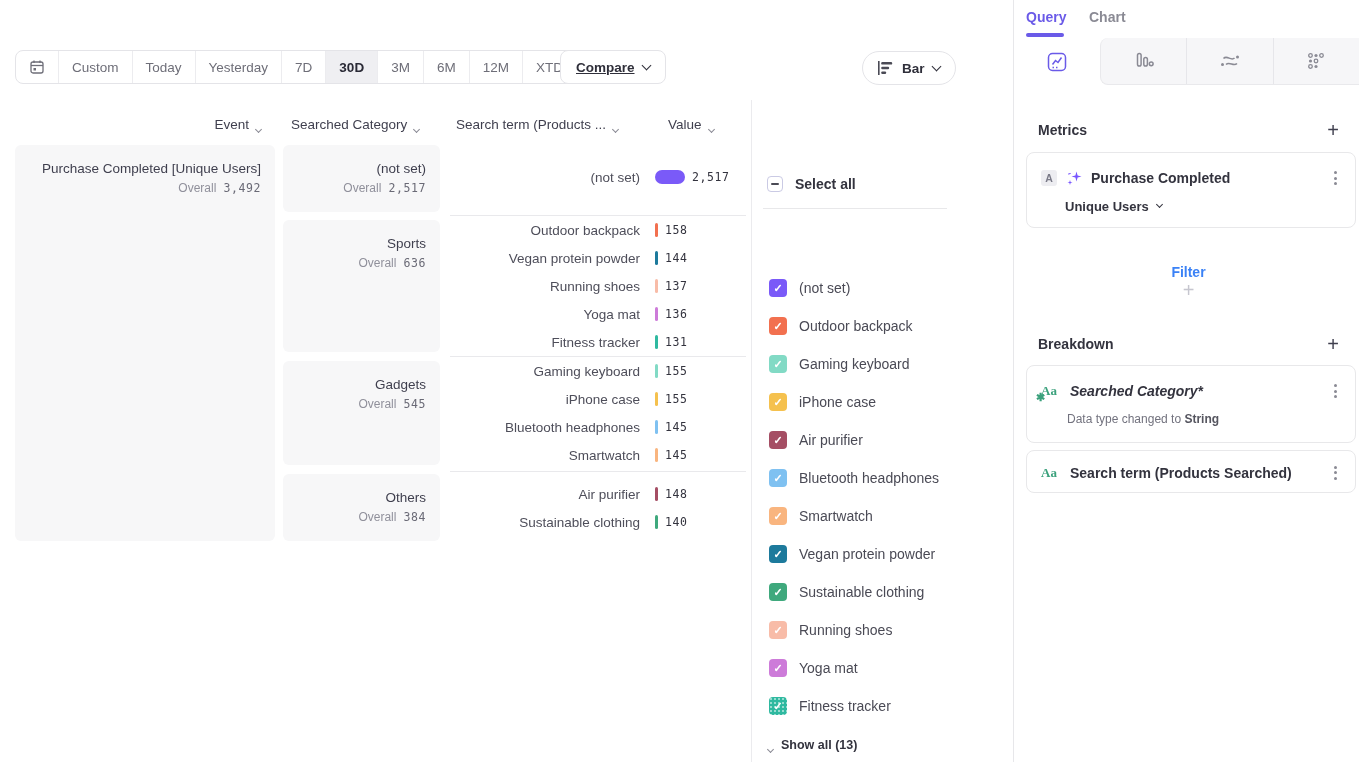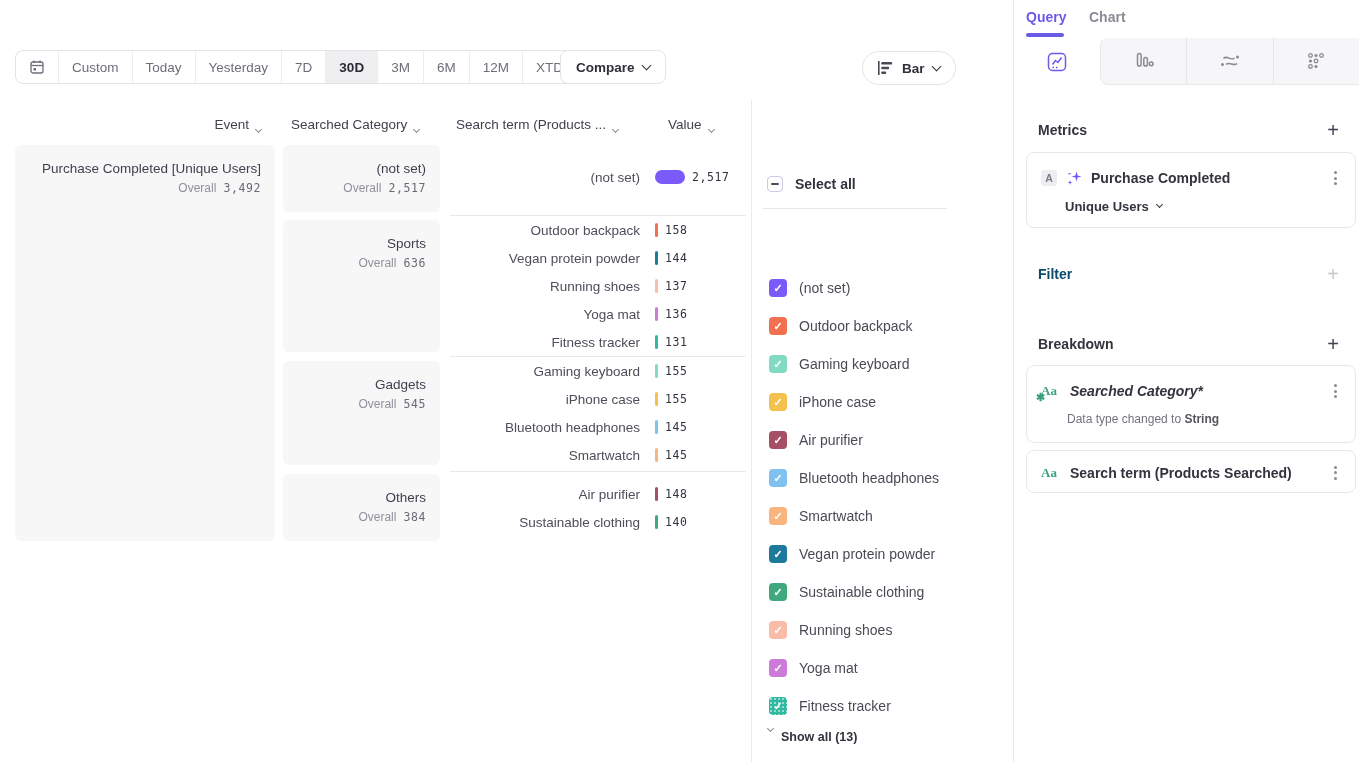--- a/index.html
+++ b/index.html
@@ -59,39 +59,39 @@
     line-height:16px; color:#8A8A99; }
   .flist { position:absolute; left:0; top:169px; right:0; }
   .fitem { height:38px; display:flex; align-items:center; gap:12px; padding-left:17px; cursor:pointer; }
   .cbx { width:18px; height:18px; border-radius:4px; position:relative; flex:none; }
   .cbx::after { content:"✓"; position:absolute; inset:0; display:flex; align-items:center;
     justify-content:center; color:#fff; font-size:11px; font-weight:700; }
   .cbx.textured { background-image:radial-gradient(rgba(255,255,255,.5) 1px, transparent 1px);
     background-size:4px 4px; }
   .fitem-label { font-size:14px; color:#4A4A55; }
   .show-all { position:absolute; left:16px; top:630px; height:22px; display:flex;
-    align-items:flex-start; gap:8px; cursor:pointer; font-size:12.5px; font-weight:600; color:#33333E; }
+    align-items:flex-end; gap:8px; cursor:pointer; font-size:12.5px; font-weight:600; color:#33333E; }
 
   
   .query-panel { position:absolute; left:1013px; top:0; bottom:0; width:346px;
     border-left:1px solid #E7E7EA; background:#fff; }
   .qtabs { position:absolute; top:0; left:0; right:0; height:38px; }
   .qtab { position:absolute; top:9px; font-size:14px; font-weight:700; cursor:pointer; }
   .qtab.active { color:#6A5AE8; }
   .qtab.inactive { color:#8A8A94; font-weight:600; }
   .qtab-underline { position:absolute; top:33px; left:12px; width:38px; height:3.5px;
     border-radius:2px; background:#6A5AE8; }
   .icon-bar { position:absolute; top:38px; left:0; right:0; height:47px; display:flex; }
   .icon-cell { flex:1; display:flex; align-items:center; justify-content:center; cursor:pointer; }
   .icon-gray { display:flex; flex:3; background:#F6F6F8; border-left:1px solid #E9E9EC;
     border-bottom:1px solid #E9E9EC; border-radius:8px 0 0 8px; }
   .icon-gray .icon-cell + .icon-cell { border-left:1px solid #E6E6EA; }
   .qheading { position:absolute; left:24px; right:20px; display:flex; align-items:center;
     justify-content:space-between; font-size:14px; font-weight:700; color:#33333E; }
-  .qheading.muted { color:#0c4a6e; }
+  .qheading.muted { color:#3b82f6;flex-direction:column; }
   .plus { font-size:20px; font-weight:400; color:#3F3F4E; cursor:pointer; line-height:1; }
   .plus::before { content:"+"; }
   .plus.muted { color:#C6C6CF; }
   .qcard { position:absolute; left:12px; width:330px; border:1px solid #E8E8EA;
     border-radius:8px; background:#fff; }
   .qrow { display:flex; align-items:center; gap:9px; padding:0 14px; }
   .badge-a { width:16px; height:16px; background:#EDEDF1; border-radius:3px; color:#7A7A88;
     font-size:10.5px; font-weight:700; display:flex; align-items:center; justify-content:center; flex:none; }
   .metric-name { font-size:14px; font-weight:700; color:#33333E; flex:1; }
   .kebab { display:flex; flex-direction:column; gap:2.5px; padding:4px; cursor:pointer; }
@@ -141,21 +141,21 @@
     </div>
   <div class="seg-item">
       <span>12M</span>
     </div>
   <div class="seg-item">
     <span>XTD</span>
       <span class="chev gray"></span>
   </div>
 </div>
 
-<button class="pill-btn" style="left:560px; top:50px;">
+<button class="pill-btn" style="left:560px; top:50px;text-decoration:underline;">
   <span>Compare</span>
   <span class="chev"></span>
 </button>
 
 <button class="pill-btn" style="left:862px; top:51px; border-radius:17px; font-weight:700;">
   <svg width="16" height="14" viewBox="0 0 16 14" fill="#4A4A55">
     <rect x="0" y="0" width="1.6" height="14"></rect>
       <rect x="3.2" y="1" width="11" height="2.6" rx="1.2"></rect>
     <rect x="3.2" y="5.7" width="8" height="2.6" rx="1.2"></rect>
       <rect x="3.2" y="10.4" width="5" height="2.6" rx="1.2"></rect>

